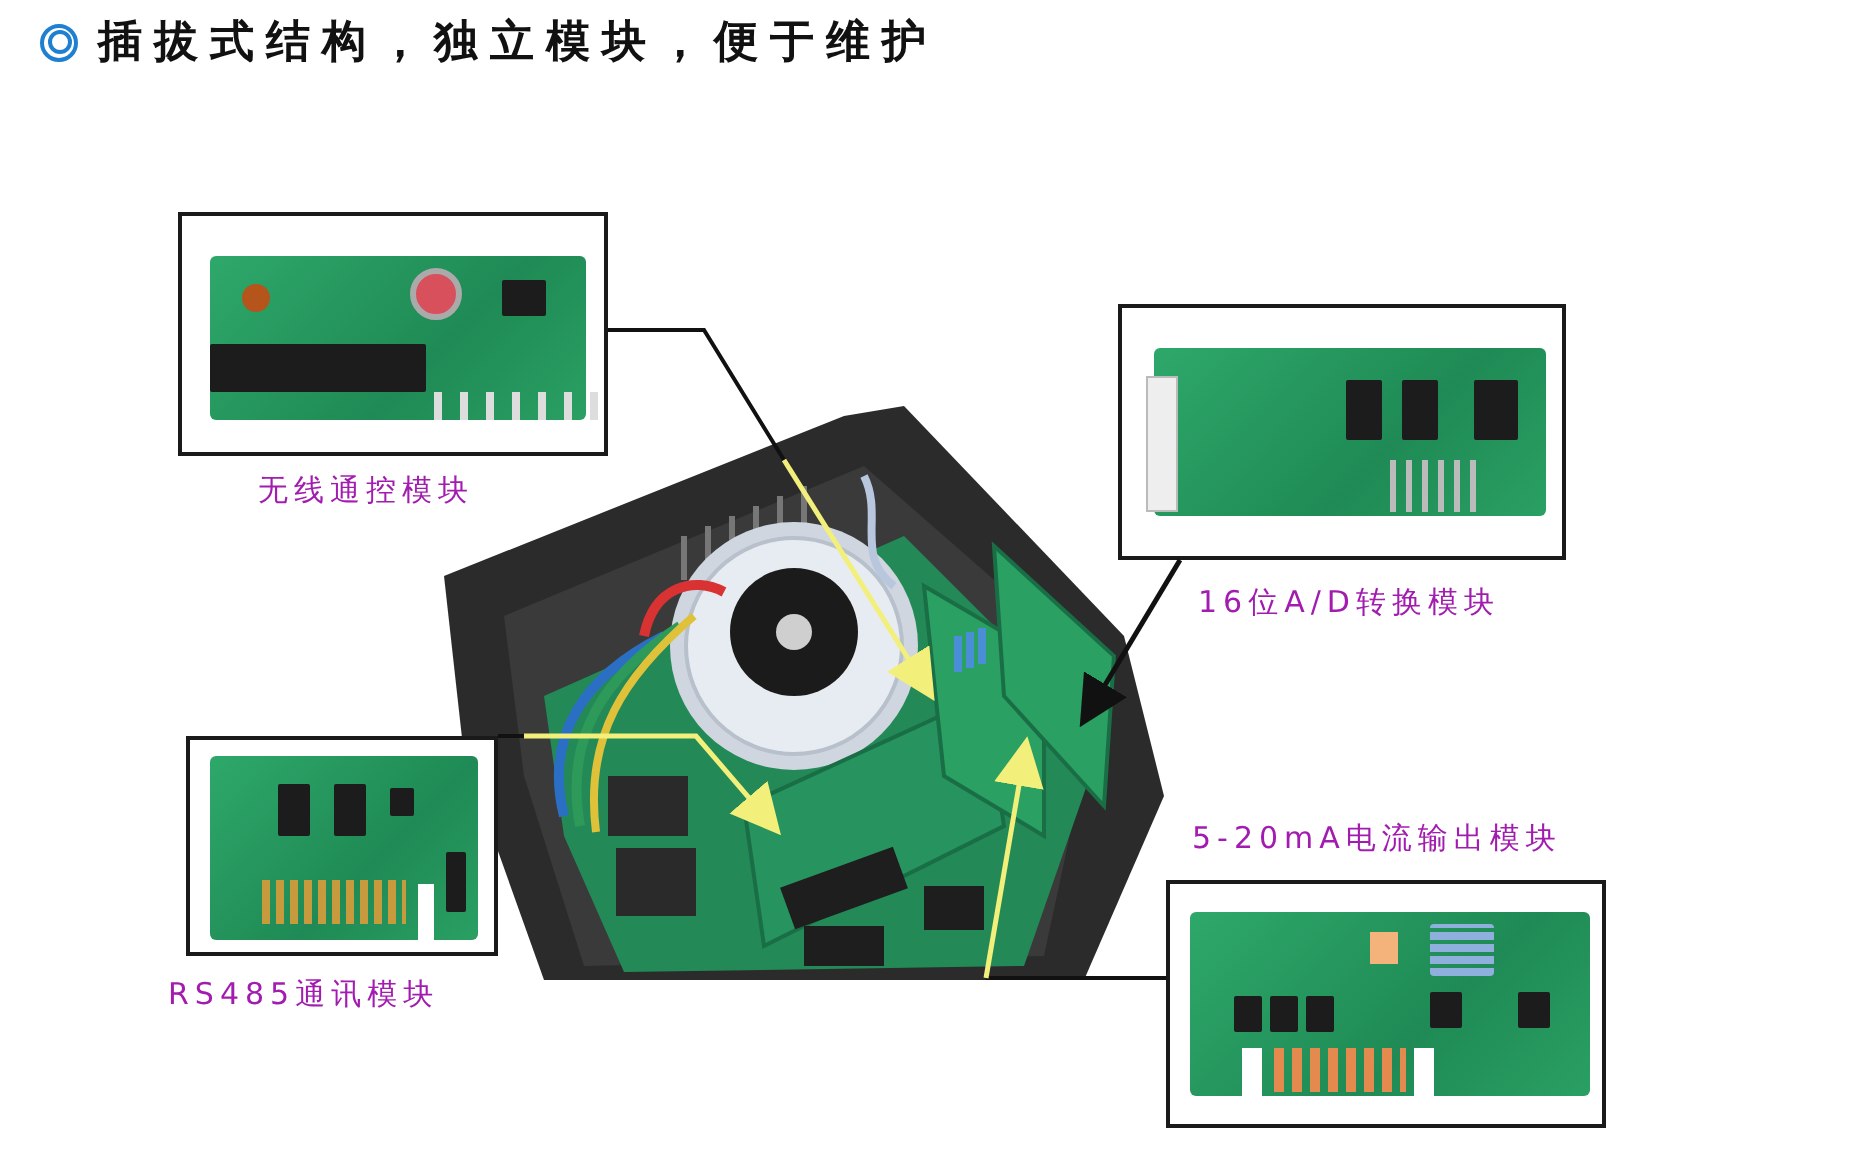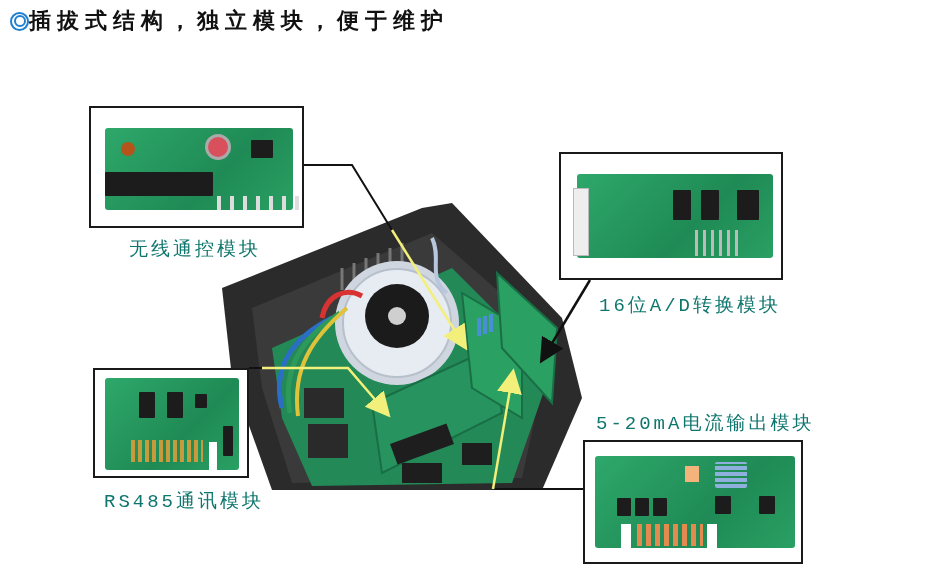--- a/index.html
+++ b/index.html
@@ -1,22 +1,22 @@
 <!DOCTYPE html>
 <html><head>
 <meta charset="utf-8">
 <style>
   html,body{margin:0;padding:0;background:#ffffff;}
   body{width:937px;height:580px;position:relative;overflow:hidden;font-family:"DejaVu Sans",sans-serif;}
-  .title{position:absolute;left:10px;top:6px;height:30px;display:flex;align-items:center;}
+  .title{position:absolute;left:20px;top:6px;height:30px;display:flex;align-items:center;gap:10px;}
   .title-icon{width:19px;height:19px;border-radius:50%;border:2.5px solid #1f7fd1;box-sizing:border-box;display:flex;align-items:center;justify-content:center;}
   .title-icon::after{content:"";width:8px;height:8px;border-radius:50%;border:2.5px solid #1f7fd1;}
   .title-text{font-size:22px;font-weight:bold;letter-spacing:6px;color:#111;}
   .box{position:absolute;border:2px solid #1a1a1a;background:#fff;box-sizing:border-box;}
-  .label{position:absolute;font-size:19px;letter-spacing:3px;color:#0f766e;white-space:nowrap;font-family:Liberation Mono, monospace;}
+  .label{position:absolute;font-size:15px;letter-spacing:3px;color:#a21caf;white-space:nowrap;}
   .pcb{position:absolute;background:linear-gradient(135deg,#2ea86a,#1f8a55 60%,#2aa063);border-radius:3px;}
   .chip{position:absolute;background:#1c1c1c;border-radius:1px;}
   .pin{position:absolute;background:#c9c9c9;}
   .gold{position:absolute;background:#d6a74a;}
   .res{position:absolute;background:#9ab3d6;border-radius:2px;}
   .device{position:absolute;}
   svg.lines{position:absolute;left:0;top:0;pointer-events:none;}
 </style>
 </head>
 <body>
@@ -96,21 +96,21 @@
 <div class="box" style="left:93px;top:368px;width:156px;height:110px;">
   <div class="pcb" style="left:10px;top:8px;width:134px;height:92px;">
     <div class="chip" style="left:34px;top:14px;width:16px;height:26px;"></div>
     <div class="chip" style="left:62px;top:14px;width:16px;height:26px;"></div>
     <div class="chip" style="left:90px;top:16px;width:12px;height:14px;"></div>
     <div class="gold" style="left:26px;top:62px;width:72px;height:22px;background:repeating-linear-gradient(90deg,#c89a3e 0 4px,transparent 4px 7px);"></div>
     <div style="position:absolute;left:104px;top:64px;width:8px;height:28px;background:#fff;"></div>
     <div class="chip" style="left:118px;top:48px;width:10px;height:30px;"></div>
   </div>
 </div>
-<div class="label" style="left:104px;top:488px;">RS485通讯模块</div>
+<div class="label" style="left:84px;top:488px;">RS485通讯模块</div>
 
 <div class="box" style="left:583px;top:440px;width:220px;height:124px;">
   <div class="pcb" style="left:10px;top:14px;width:200px;height:92px;">
     <div class="chip" style="left:22px;top:42px;width:14px;height:18px;"></div>
     <div class="chip" style="left:40px;top:42px;width:14px;height:18px;"></div>
     <div class="chip" style="left:58px;top:42px;width:14px;height:18px;"></div>
     <div class="chip" style="left:120px;top:40px;width:16px;height:18px;"></div>
     <div class="chip" style="left:164px;top:40px;width:16px;height:18px;"></div>
     <div style="position:absolute;left:90px;top:10px;width:14px;height:16px;background:#f4b37a;"></div>
     <div class="res" style="left:120px;top:6px;width:32px;height:26px;background:repeating-linear-gradient(0deg,#8fb0dc 0 4px,transparent 4px 6px);"></div>

